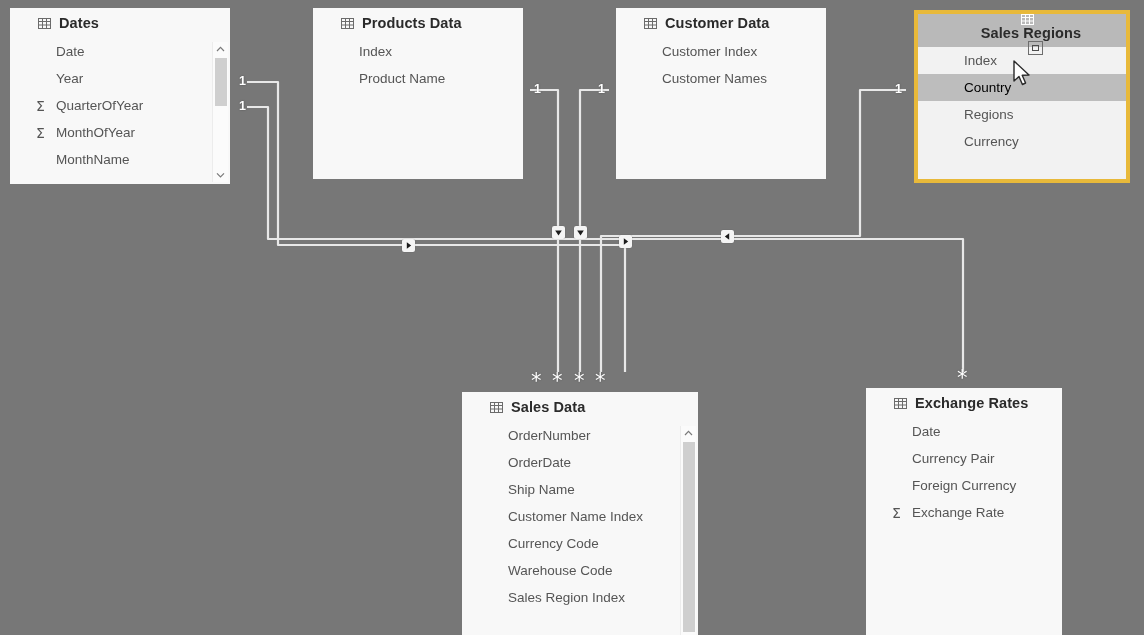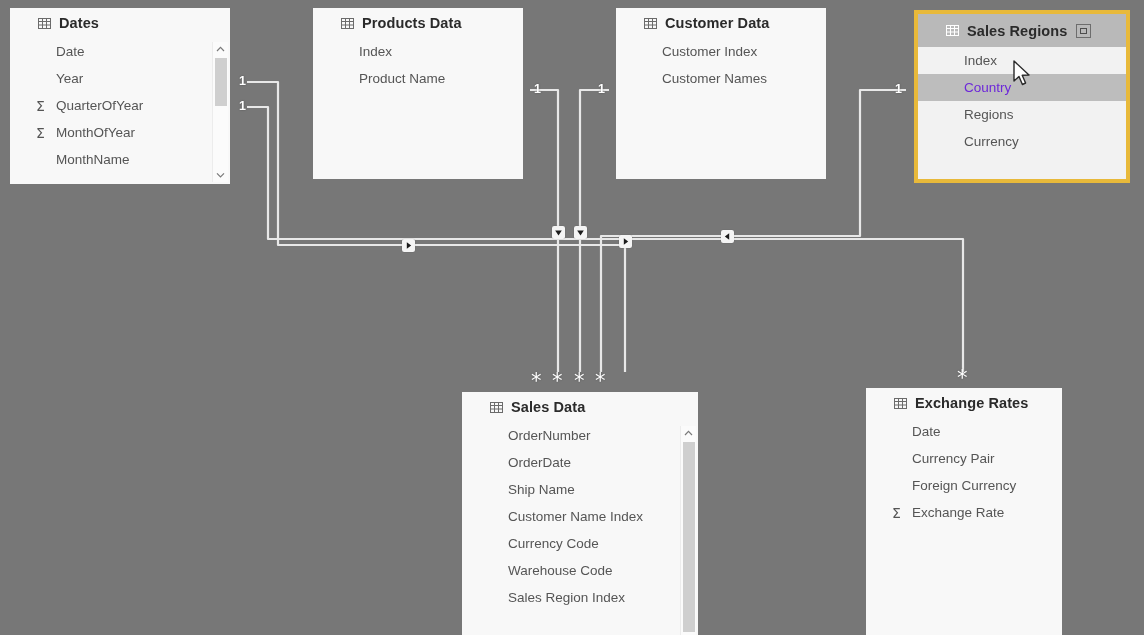--- a/index.html
+++ b/index.html
@@ -82,30 +82,30 @@
   }
   .sigma {
     display: inline-block;
     width: 20px;
     font-size: 14px;
     color: #555;
     font-family: "DejaVu Sans", sans-serif;
   }
   .field.selected {
     background: #bdbdbd;
-    color: #6d28d9;
+    color: #000000;
   }
 
   
   #tbl-dates      { left: 10px;  top: 8px;   width: 220px; height: 176px; }
   #tbl-products   { left: 313px; top: 8px;   width: 210px; height: 171px; }
   #tbl-customer   { left: 616px; top: 8px;   width: 210px; height: 171px; }
   #tbl-regions    { left: 914px; top: 10px;  width: 216px; height: 173px;
                     border: 4px solid #e8b93a; background: #f2f2f2; }
-  #tbl-regions .tbl-header { background: #b9b9b9; height: 33px; }
+  #tbl-regions .tbl-header { background: #b9b9b9; height: 33px; flex-direction: column; }
   #tbl-sales      { left: 462px; top: 392px; width: 236px; height: 243px; }
   #tbl-exchange   { left: 866px; top: 388px; width: 196px; height: 247px; }
 
   
   .scrollbar {
     position: absolute;
     right: 2px;
     width: 16px;
     background: #fbfbfb;
     border-left: 1px solid #ececec;

